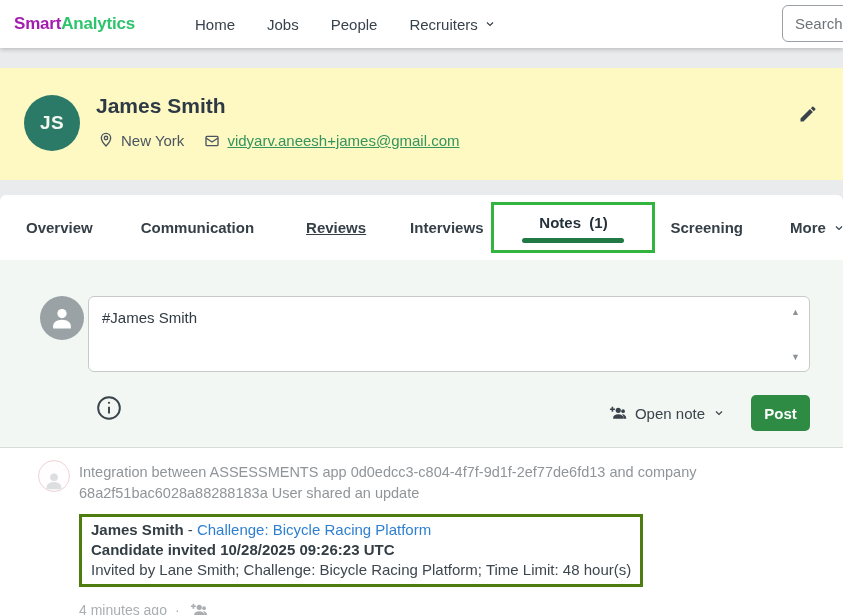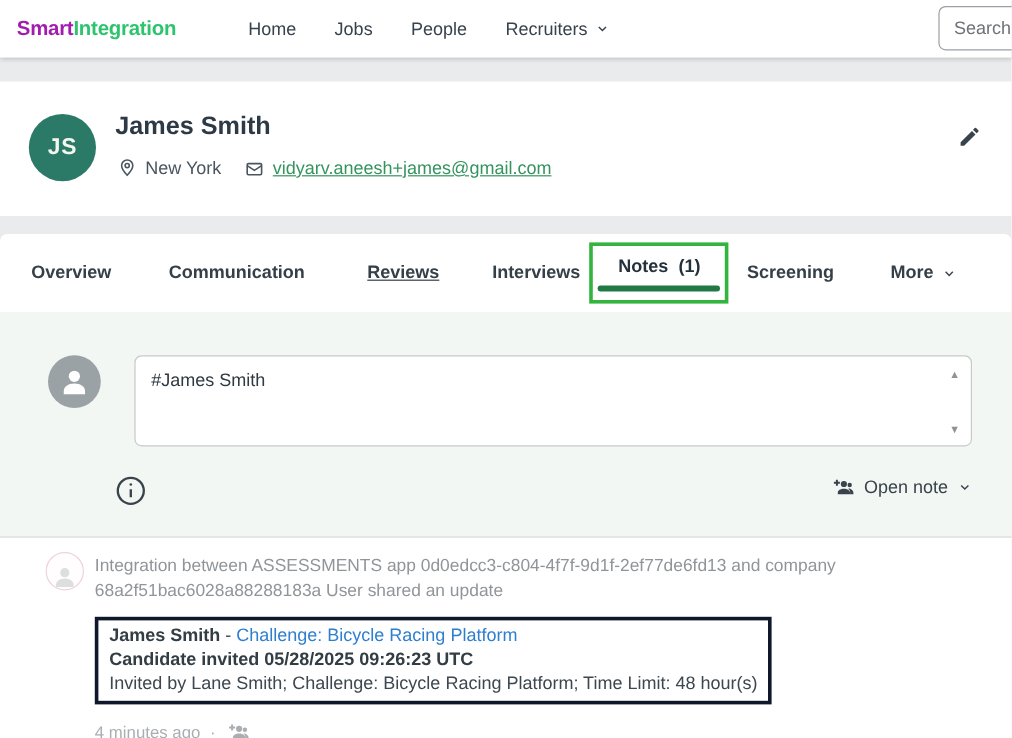--- a/index.html
+++ b/index.html
@@ -27,21 +27,21 @@
   .chev svg { display: block; width: 12px; height: 12px; stroke: #37424c; fill: none; stroke-width: 2.4; }
   .search-box {
     position: absolute; left: 782px; top: 5px; width: 210px; height: 37px;
     border: 1px solid #9aa0a5; border-radius: 6px; background: #fff;
     padding: 0 12px; font-size: 15px; color: #444;
     font-family: "Liberation Sans", sans-serif;
   }
   .search-box::placeholder { color: #6d7378; opacity: 1; }
 
   
-  .profile-card { margin-top: 20px; background: #ffffff; height: 112px; position: relative; }
+  .profile-card { margin-top: 20px; background: #fef9c3; height: 112px; position: relative; }
   .avatar-js {
     position: absolute; left: 24px; top: 27px; width: 56px; height: 56px;
     border-radius: 50%; background: #2b7a68; color: #f3f6ef;
     display: flex; align-items: center; justify-content: center;
     font-size: 19px; font-weight: 700; letter-spacing: .5px;
   }
   .profile-name {
     position: absolute; left: 96px; top: 26px; font-size: 21px; font-weight: 700; color: #2d3a45;
   }
   .profile-meta {
@@ -59,28 +59,28 @@
   .tabs-card { margin-top: 15px; background: #fff; border-radius: 6px 6px 0 0; height: 508px; }
   .tabs-row { height: 65px; display: flex; align-items: center; }
   .tab { font-size: 15px; font-weight: 600; color: #353f47; cursor: pointer; display: flex; align-items: center; }
   .tab-overview      { margin-left: 26px; }
   .tab-communication { margin-left: 48px; }
   .tab-reviews       { margin-left: 52px; text-decoration: underline; }
   .tab-interviews    { margin-left: 44px; }
   .tab-screening     { margin-left: 15px; }
   .tab-more          { margin-left: 47px; gap: 7px; }
   .tab-notes-box {
-    margin-left: 8px; border: 3px solid #33b43e; padding: 9px 4px 7px; cursor: pointer;
+    margin-left: 8px; border: 3px solid #33b43e; padding: 9px 28px 7px; cursor: pointer;
   }
   .notes-inner { width: 102px; text-align: center; font-size: 15px; font-weight: 700; color: #24313b; }
   .notes-underline { height: 5px; width: 100%; background: #217a46; border-radius: 3px; margin-top: 7px; }
 
   
   .composer { background: #f2f7f3; border-bottom: 1px solid #d8dbdc; height: 188px; position: relative; padding: 36px 33px 0 40px; }
-  .composer-row1 { display: flex; gap: 24px; }
+  .composer-row1 { display: flex; }
   .avatar-gray {
     width: 44px; height: 44px; border-radius: 50%; background: #9aa2a6; flex: none;
     display: flex; align-items: center; justify-content: center;
   }
   .avatar-gray svg { width: 28px; height: 28px; fill: #fff; }
   .textarea-wrap { position: relative; flex: 1; margin-left: 4px; }
   .note-textarea {
     width: 100%; height: 76px; resize: none; border: 1px solid #c6cac9; border-radius: 6px;
     background: #fff; padding: 12px 26px 12px 13px; font-size: 15px; color: #2f3a42;
     font-family: "Liberation Sans", sans-serif; outline: none;
@@ -106,35 +106,35 @@
   .notes-feed { background: #fff; padding: 12px 32px 0 38px; }
   .note-item { display: flex; }
   .avatar-placeholder {
     width: 32px; height: 32px; border-radius: 50%; background: #fffdfd; flex: none;
     border: 1px solid #eed3d8; display: flex; align-items: flex-end; justify-content: center; overflow: hidden;
   }
   .avatar-placeholder svg { width: 22px; height: 22px; fill: #dcdee0; }
   .note-body { margin-left: 9px; padding-top: 2px; }
   .note-header { font-size: 14.5px; line-height: 21px; color: #909599; max-width: 660px; }
   .note-highlight {
-    display: inline-block; margin-top: 10px; border: 3px solid #0f172a;
+    display: inline-block; margin-top: 10px; border: 3px solid #4d7c0f;
     padding: 3px 9px 4px; font-size: 15px; line-height: 20px;
   }
   .nh-bold { font-weight: 700; color: #333d44; }
   .nh-link { color: #2e7fd0; cursor: pointer; }
   .nh-details { color: #3d474f; }
   .note-footer { display: flex; align-items: center; gap: 8px; margin-top: 13px; color: #aaaeb1; font-size: 14px; }
   .note-footer .person-add svg { fill: #aaaeb1; }
 </style>
 </head>
 <body>
 
 <div class="topnav">
   <div class="logo">
-    <span class="p1">Smart</span><span class="p2">Integration</span>
+    <span class="p1">Smart</span><span class="p2">Analytics</span>
   </div>
   <div class="nav-items">
     <div class="nav-item">
         <span>Home</span>
       </div>
     <div class="nav-item">
         <span>Jobs</span>
       </div>
     <div class="nav-item">
         <span>People</span>
@@ -248,39 +248,40 @@
                 <path d="M19.3 13.4c-.5 0-1 .1-1.5.2 1.2.9 1.9 2.1 1.9 3.8V19h3.3v-1.4c0-1.9-1.7-3.5-3.7-4.2z"></path>
               </svg>
           </span>
           <span>Open note</span>
           <span class="chev">
               <svg viewBox="0 0 24 24">
                 <path d="M6 9l6 6 6-6"></path>
               </svg>
             </span>
         </div>
+        <button class="post-btn">Post</button>
       </div>
     </div>
   </div>
 
   <div class="notes-feed">
     <div class="note-item">
       <div class="avatar-placeholder">
         <svg viewBox="0 0 24 24">
             <circle cx="12" cy="9" r="4.2"></circle>
             <path d="M12 14.2c-4.6 0-8 2.6-8 5.8V22h16v-2c0-3.2-3.4-5.8-8-5.8z"></path>
           </svg>
       </div>
       <div class="note-body">
         <div class="note-header">Integration between ASSESSMENTS app 0d0edcc3-c804-4f7f-9d1f-2ef77de6fd13 and company 68a2f51bac6028a88288183a User shared an update</div>
         <div class="note-highlight">
           <div>
             <span class="nh-bold">James Smith</span><span class="nh-details"> - </span><a class="nh-link">Challenge: Bicycle Racing Platform</a>
           </div>
-          <div class="nh-bold">Candidate invited 05/28/2025 09:26:23 UTC</div>
+          <div class="nh-bold">Candidate invited 10/28/2025 09:26:23 UTC</div>
           <div class="nh-details">Invited by Lane Smith; Challenge: Bicycle Racing Platform; Time Limit: 48 hour(s)</div>
         </div>
         <div class="note-footer">
           <span>4 minutes ago</span>
           <span>·</span>
           <span class="person-add">
             <svg viewBox="0 0 24 24">
                 <path d="M3.5 6.5h2v-2h2v2h2v2h-2v2h-2v-2h-2z"></path>
                 <circle cx="13.5" cy="8.8" r="3.1"></circle>
                 <path d="M13.5 13.6c-3.4 0-6.1 1.7-6.1 3.8V19h12.2v-1.6c0-2.1-2.7-3.8-6.1-3.8z"></path>

